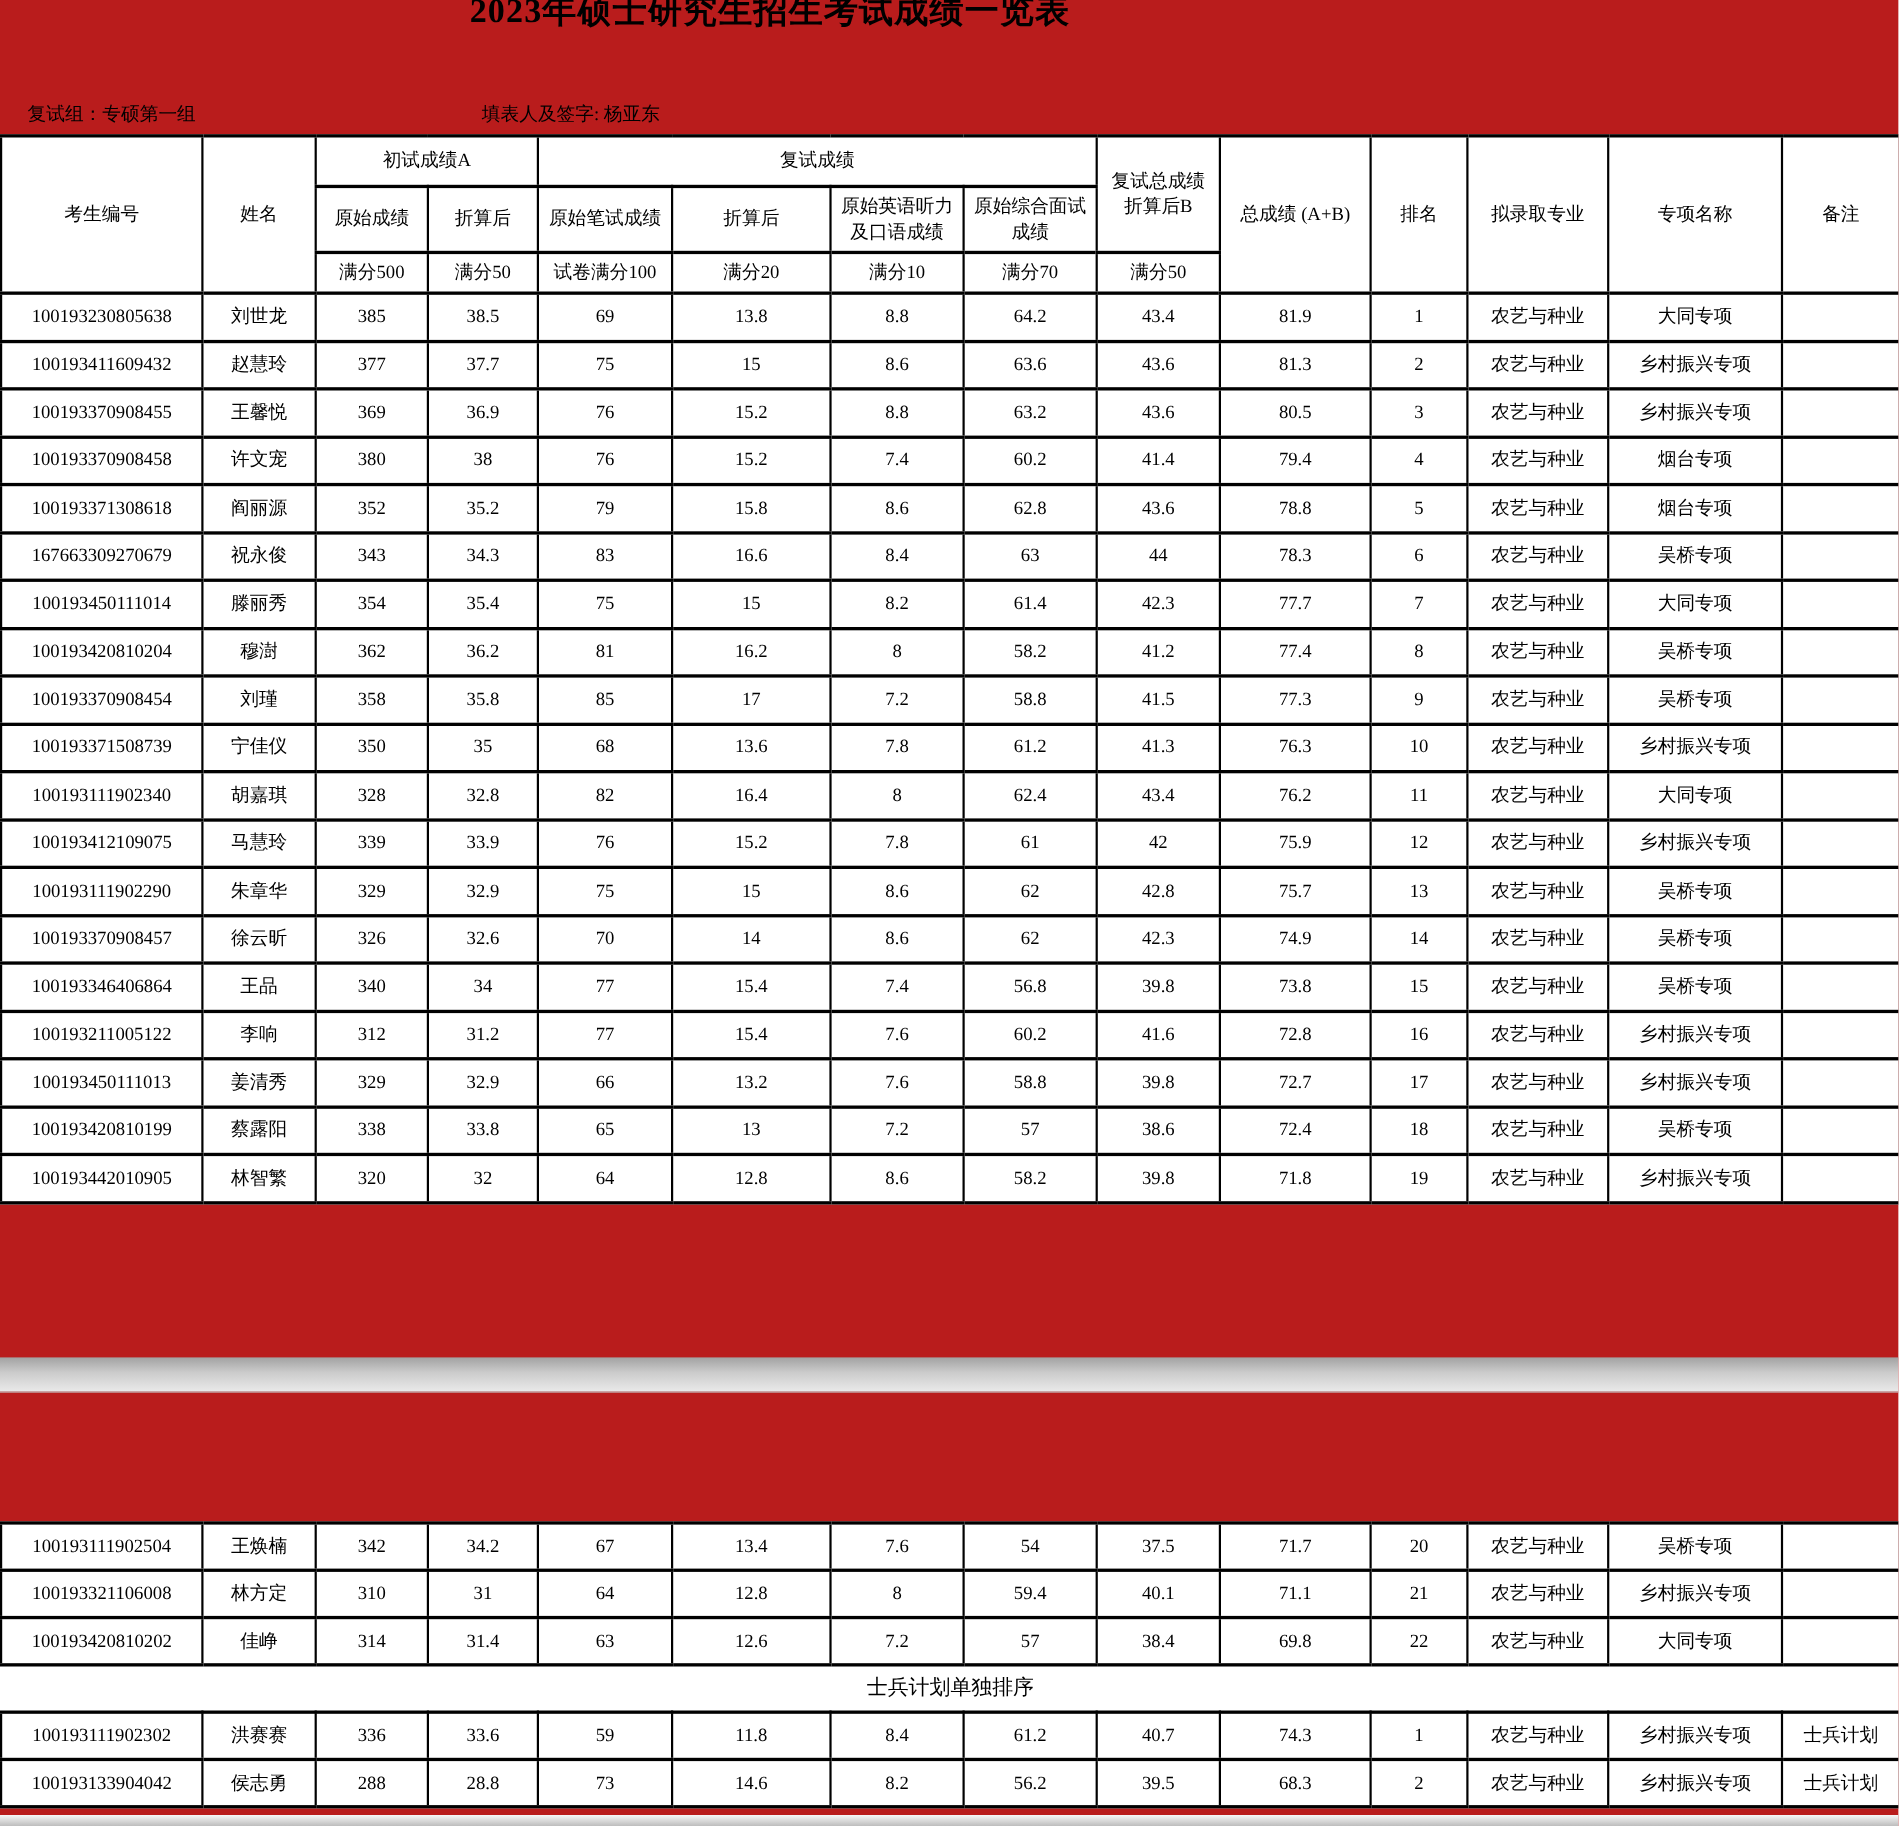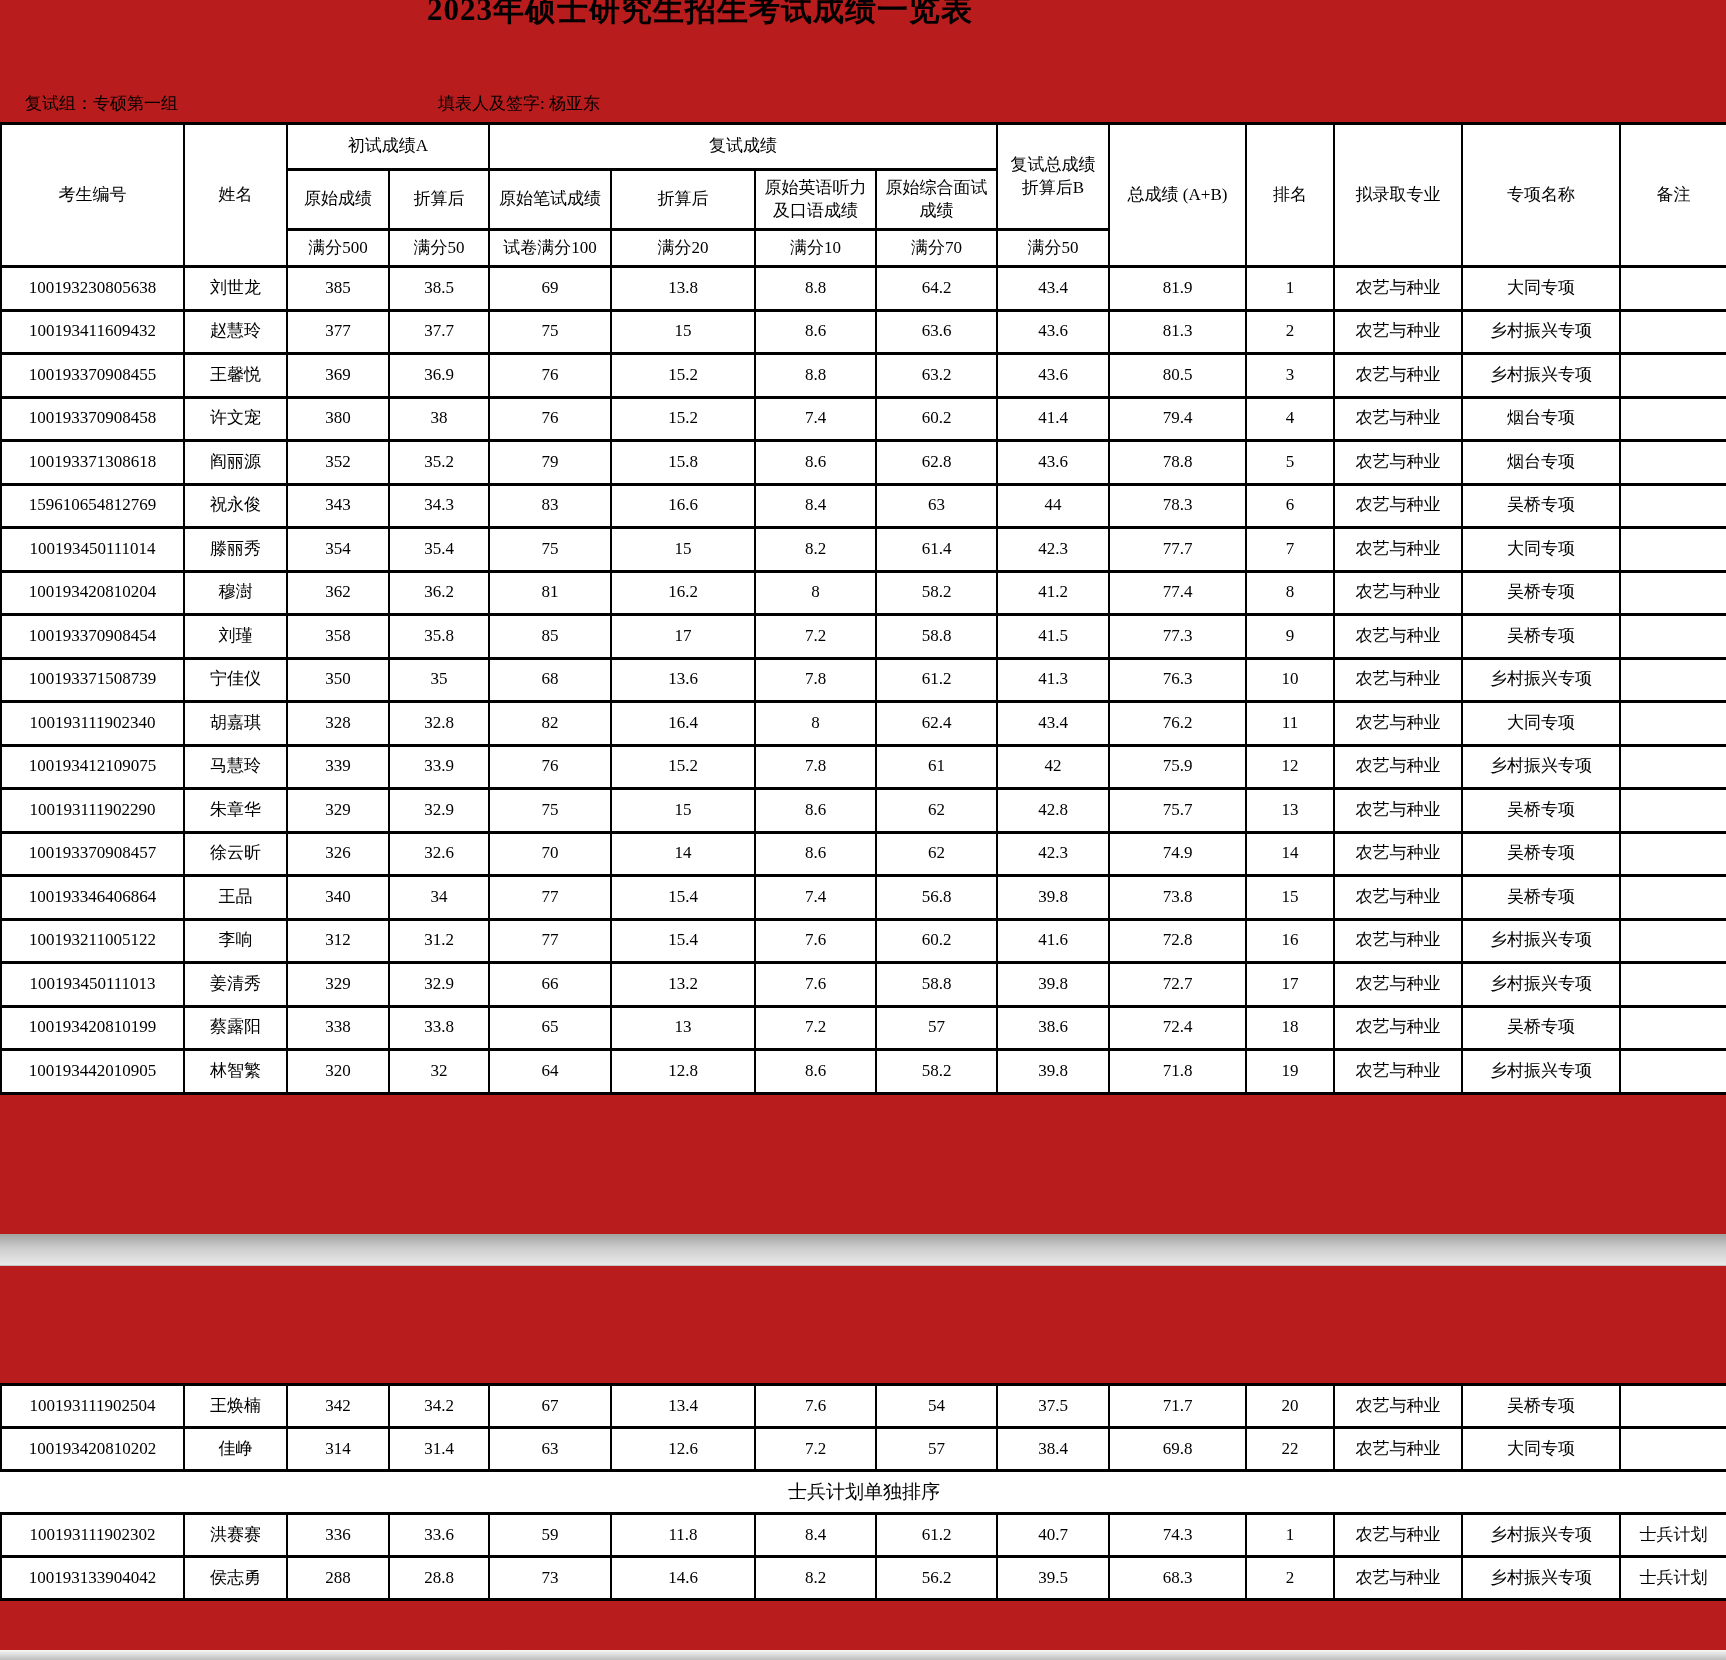--- a/index.html
+++ b/index.html
@@ -170,21 +170,21 @@
           <td>8.6</td>
           <td>62.8</td>
           <td>43.6</td>
           <td>78.8</td>
           <td>5</td>
           <td>农艺与种业</td>
           <td>烟台专项</td>
           <td></td>
         </tr>
         <tr>
-          <td>159610654812769</td>
+          <td>167663309270679</td>
           <td>祝永俊</td>
           <td>343</td>
           <td>34.3</td>
           <td>83</td>
           <td>16.6</td>
           <td>8.4</td>
           <td>63</td>
           <td>44</td>
           <td>78.3</td>
           <td>6</td>
@@ -433,20 +433,36 @@
           <td>7.6</td>
           <td>54</td>
           <td>37.5</td>
           <td>71.7</td>
           <td>20</td>
           <td>农艺与种业</td>
           <td>吴桥专项</td>
           <td></td>
         </tr>
         <tr>
+          <td>100193321106008</td>
+          <td>林方定</td>
+          <td>310</td>
+          <td>31</td>
+          <td>64</td>
+          <td>12.8</td>
+          <td>8</td>
+          <td>59.4</td>
+          <td>40.1</td>
+          <td>71.1</td>
+          <td>21</td>
+          <td>农艺与种业</td>
+          <td>乡村振兴专项</td>
+          <td></td>
+        </tr>
+        <tr>
           <td>100193420810202</td>
           <td>佳峥</td>
           <td>314</td>
           <td>31.4</td>
           <td>63</td>
           <td>12.6</td>
           <td>7.2</td>
           <td>57</td>
           <td>38.4</td>
           <td>69.8</td>

